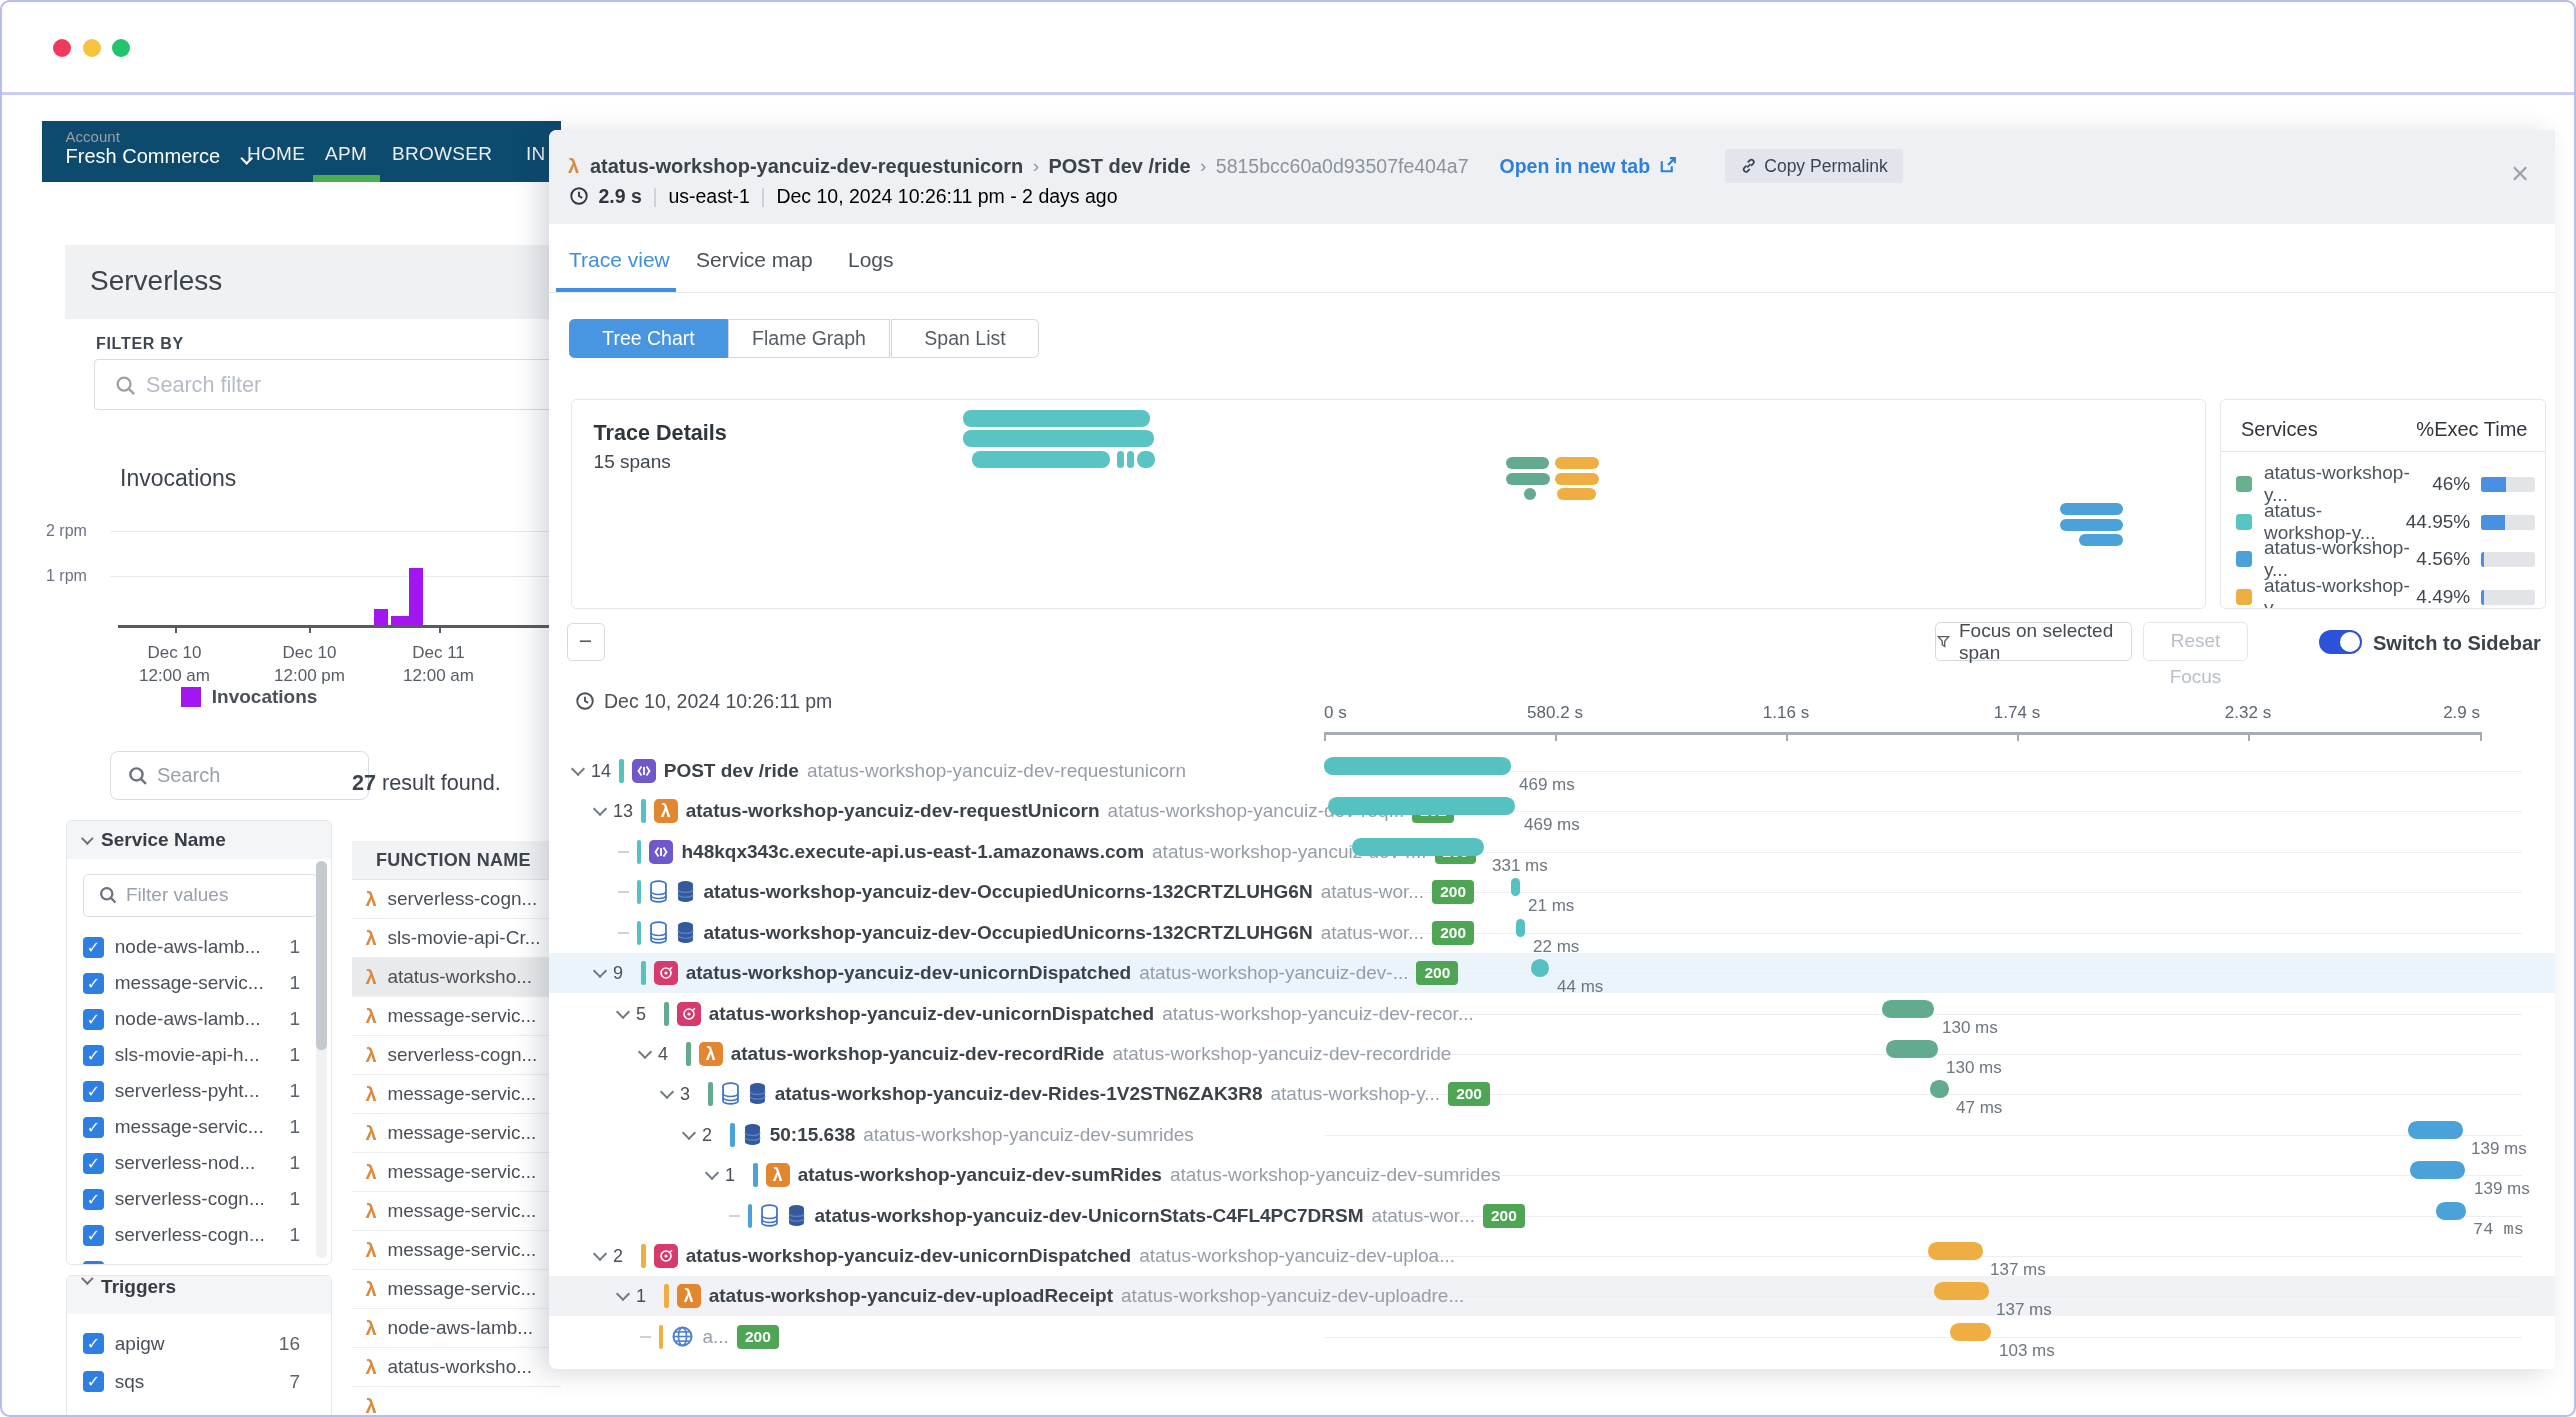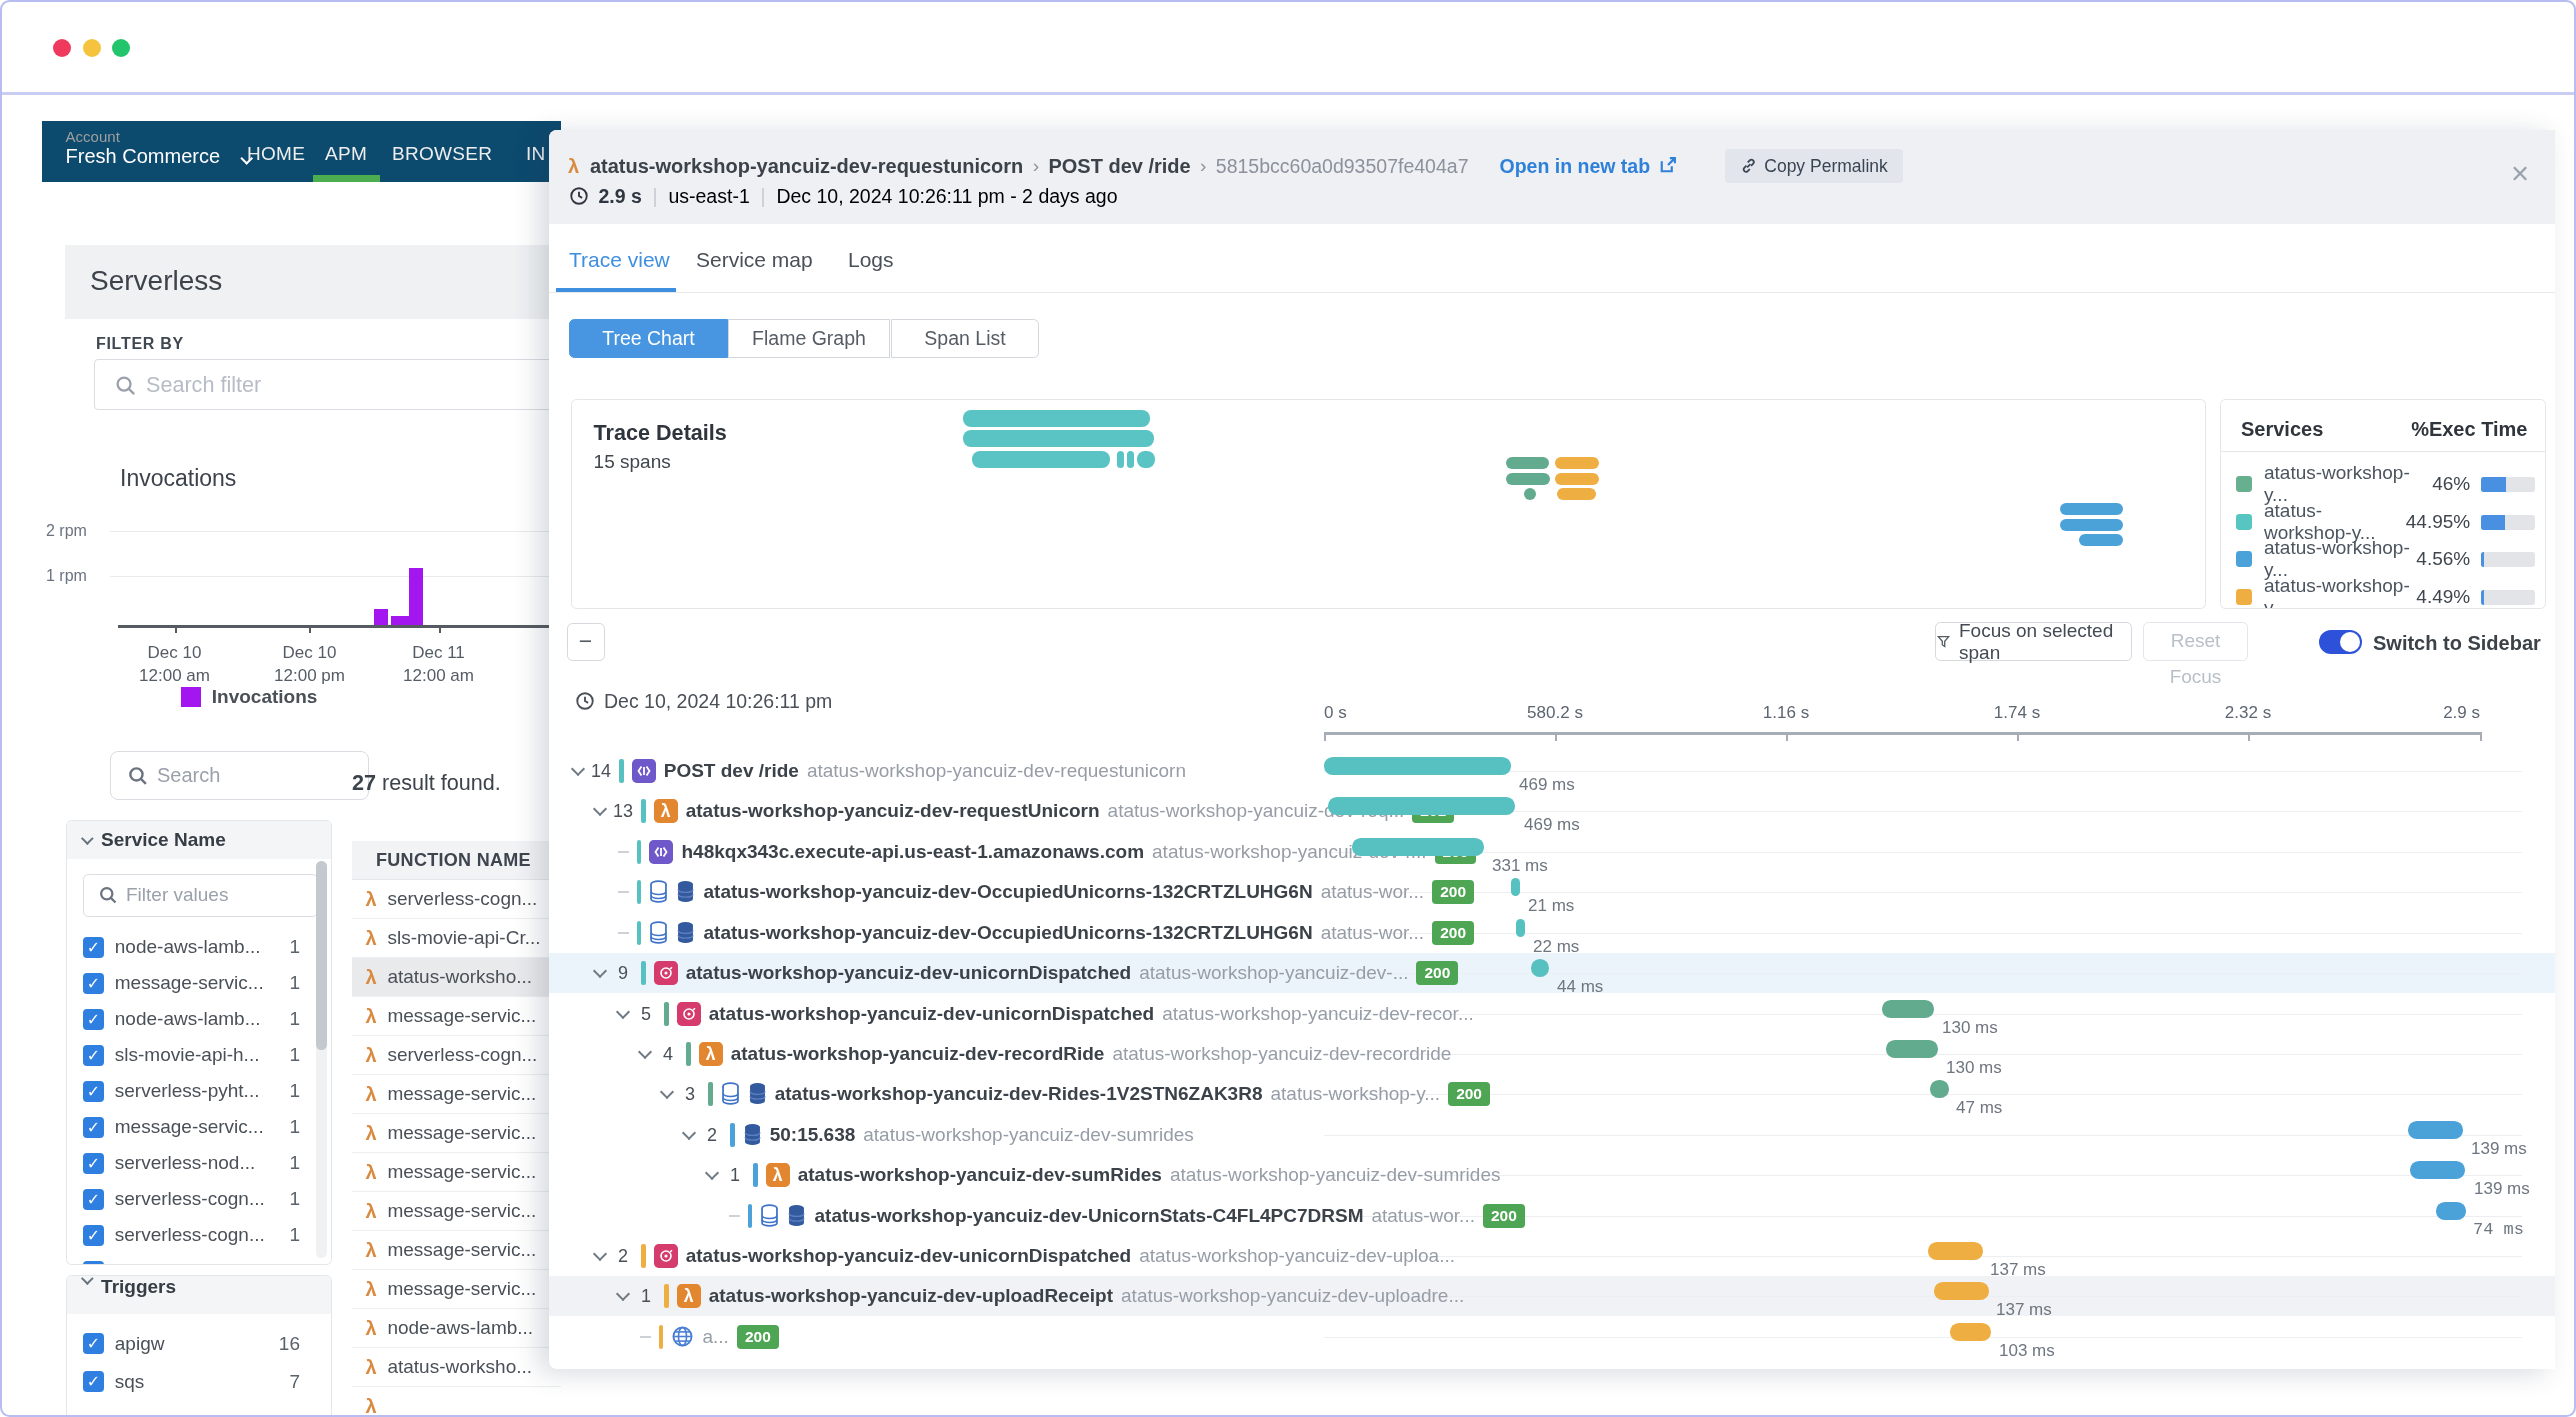--- a/index.html
+++ b/index.html
@@ -57,21 +57,21 @@
   .tab{font-size:21px;color:#4a5058;}
   .tab.active{color:#3f8fe0;}
   .tab-underline{height:4px;background:#3f8fe0;}
   .tab-divider{height:1.3px;background:#e6e8eb;}
   .vbtn{font-size:19.5px;color:#555c64;background:#fff;border:1.3px solid #d3d7dc;text-align:center;line-height:36px;height:39px;box-sizing:border-box;}
   .vbtn.active{background:#4896e2;border-color:#4896e2;color:#fff;}
   .td-title{font-size:21.6px;font-weight:bold;color:#2f353c;}
   .td-sub{font-size:19px;color:#3f464e;}
   .mm-bar{position:absolute;border-radius:8px;}
   .mm-teal{background:#5ac4c4;} .mm-green{background:#63ab8e;} .mm-orange{background:#efae42;} .mm-blue{background:#4aa2d9;}
-  .svc-head{font-size:20px;font-weight:bold;color:#2f353c;}
+  .svc-head{font-size:20px;font-weight:normal;color:#2f353c;}
   .svc-row{position:absolute;display:flex;align-items:center;width:299px;}
   .svc-sw{width:16px;height:16px;border-radius:3.4px;flex:0 0 auto;}
   .svc-name{font-size:19px;color:#4b5560;margin-left:12px;}
   .svc-pct{font-size:19px;color:#3f464e;margin-left:auto;}
   .svc-track{width:54px;height:15px;background:#e2e4e8;border-radius:2.7px;margin-left:10.8px;position:relative;flex:0 0 auto;}
   .svc-fill{position:absolute;left:0;top:0;bottom:0;background:#4a90e2;border-radius:2.7px 0 0 2.7px;}
   .ctl-btn{background:#fff;border:1.3px solid #d5d9de;border-radius:5.4px;box-sizing:border-box;}
   .focus-btn{font-size:19px;color:#444b53;display:inline-flex;align-items:center;gap:8px;justify-content:center;}
   .reset-btn{font-size:19px;color:#b9bfc8;border-color:#e3e6ea;text-align:center;}
   .toggle{width:43px;height:24px;border-radius:12px;background:#2d51d8;position:relative;}
@@ -82,21 +82,21 @@
   .tick2{position:absolute;width:2px;height:8.8px;background:#a7adb5;top:0;}
   .tick-lbl{position:absolute;font-size:17px;color:#5c6570;white-space:nowrap;}
   
   .span-row{position:absolute;left:0;width:2006px;height:40px;}
   .span-row.hl-blue{background:#ecf4fb;}
   .span-row.hl-gray{background:#f0f2f5;}
   .row-line{position:absolute;top:19.5px;height:1.3px;background:#eceef1;}
   .span-left{position:absolute;top:0;height:40px;display:flex;align-items:center;gap:8px;white-space:nowrap;}
   .tree-chev{width:8px;height:8px;border-right:2px solid #707a84;border-bottom:2px solid #707a84;transform:rotate(45deg);flex:0 0 auto;position:relative;top:-2px;}
   .tree-dash{width:10.8px;height:1.3px;background:#ccd2d8;flex:0 0 auto;}
-  .t-count{font-size:18px;color:#4a5058;min-width:20px;text-align:center;}
+  .t-count{font-size:18px;color:#4a5058;min-width:20px;text-align:left;}
   .mark{width:4.7px;height:24px;border-radius:2px;flex:0 0 auto;}
   .mk-teal{background:#57c1c1;} .mk-green{background:#63ab8e;} .mk-blue{background:#4aa2d9;} .mk-orange{background:#efae42;}
   .sq-icon{width:24px;height:24px;border-radius:4.7px;display:flex;align-items:center;justify-content:center;flex:0 0 auto;}
   .ic-lambda{background:#e2862f;color:#fff;font-size:17.5px;font-weight:bold;}
   .ic-apigw{background:#6f58c9;}
   .ic-sns{background:#d63b6e;}
   .t-title{font-size:19px;font-weight:bold;color:#3b4249;}
   .t-sub{font-size:19px;color:#969da7;}
   .badge{background:#4ea553;color:#fff;font-size:15.5px;font-weight:bold;border-radius:4px;padding:2.7px 8px;flex:0 0 auto;}
   .tbar{position:absolute;height:17.5px;top:6px;border-radius:8.8px;}

